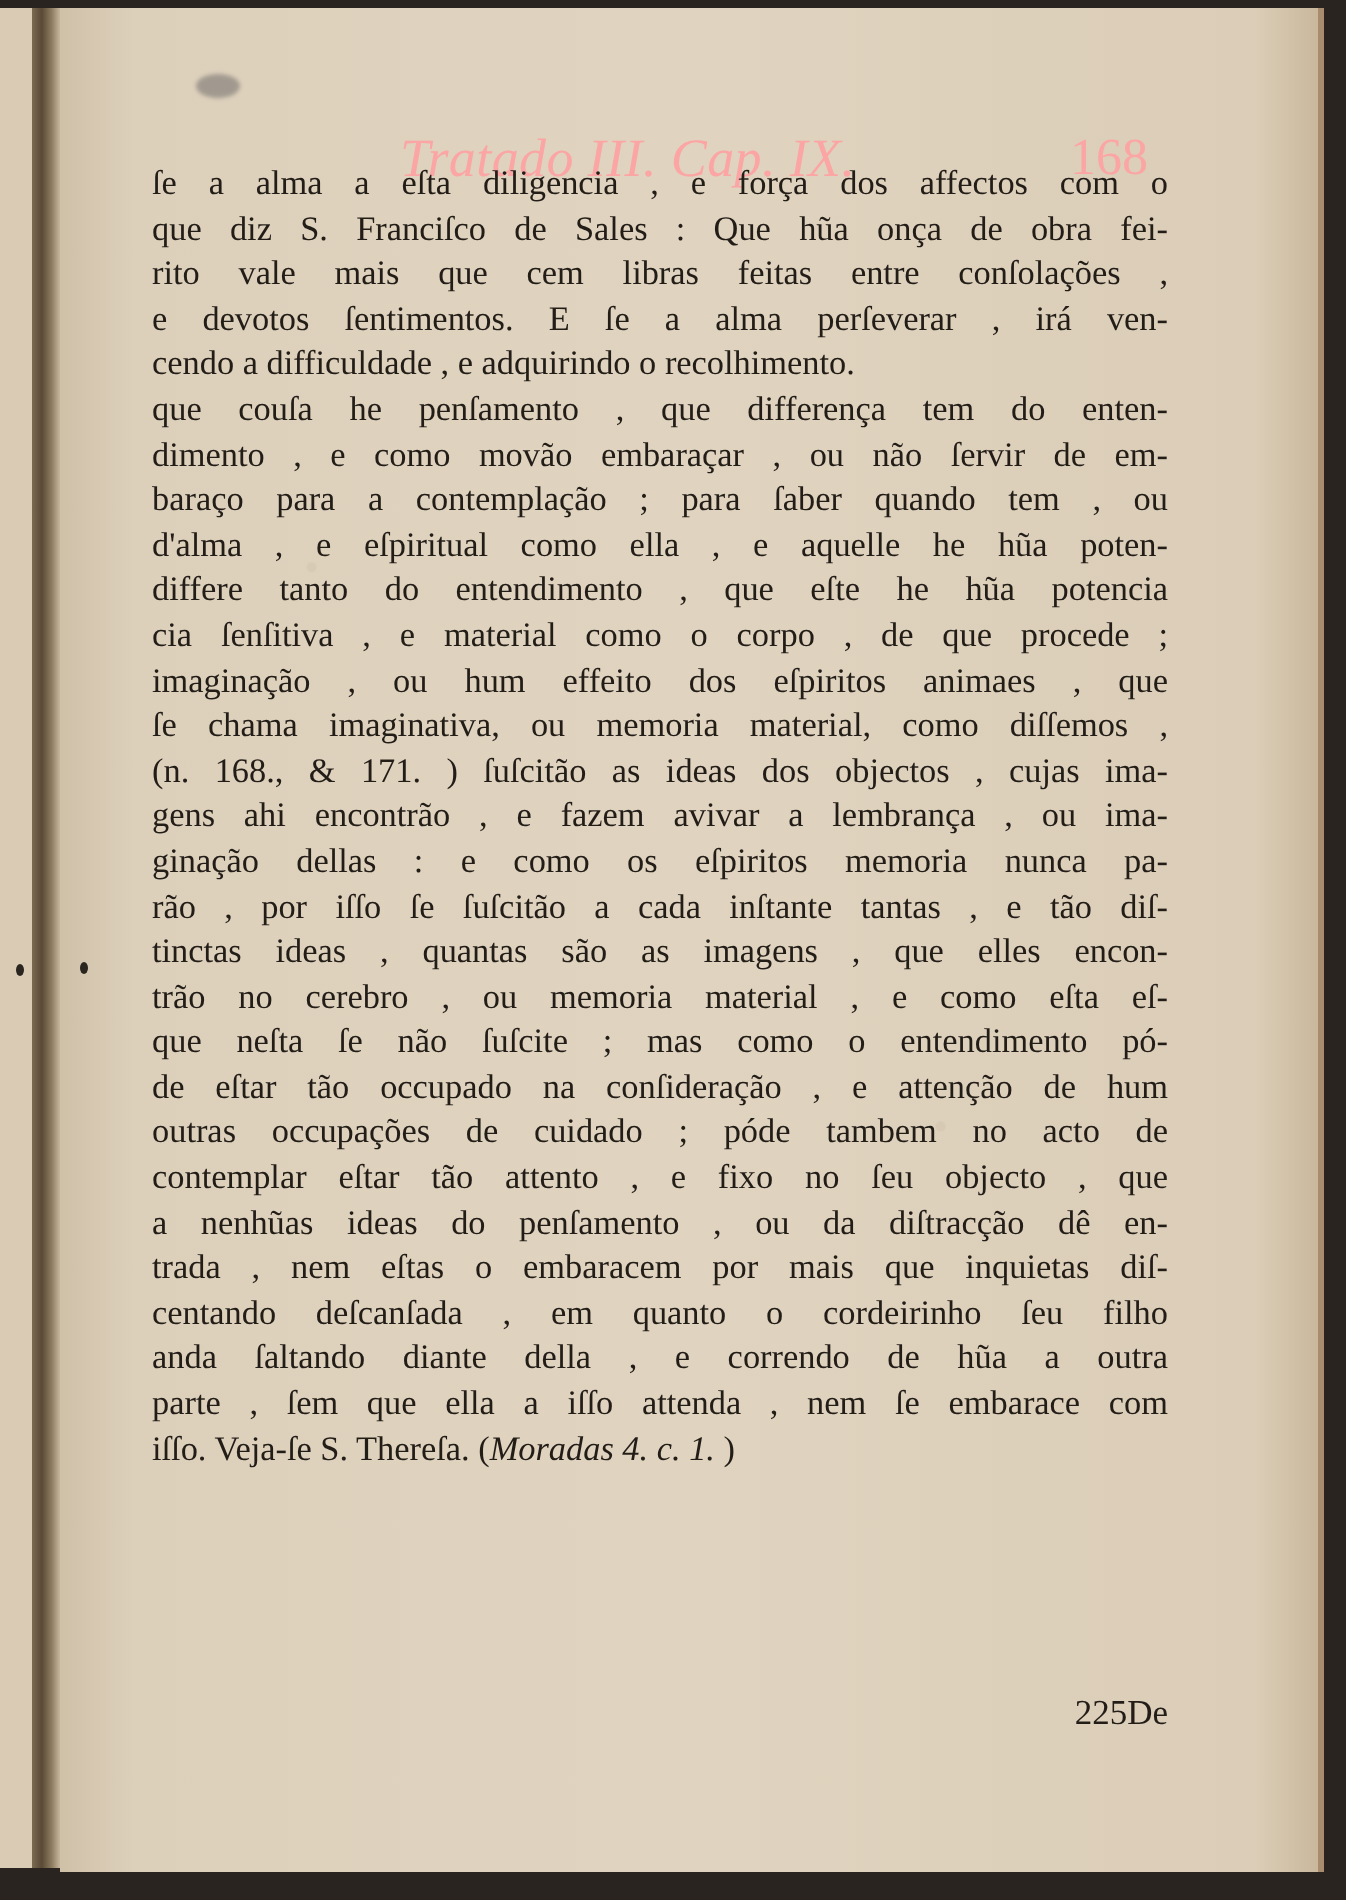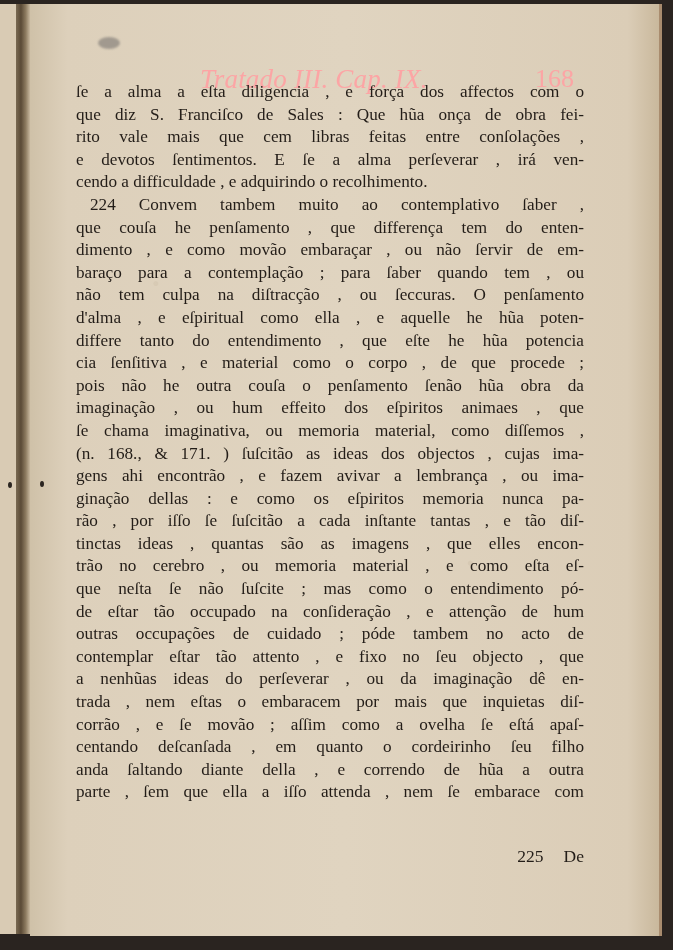--- a/index.html
+++ b/index.html
@@ -104,21 +104,21 @@
     }
     .catchword-row {
       position: absolute;
       left: 76px; top: 846px;
       width: 508px;
       text-align: right;
       font-size: 17.5px;
       color: #231d18;
     }
     .catchword-num {
-      margin-right: 20px;
+      margin-right: 0;
     }
   </style>
 </head>
 <body>
 
 <div class="frame">
   <div class="left-page-sliver"></div>
   <div class="gutter"></div>
 
   <div class="page"></div>
@@ -130,45 +130,42 @@
     <span class="running-head">Tratado III. Cap. IX.</span>
     <span class="folio">168</span>
   </div>
 
   <div class="body-text">
     <div class="line">ſe a alma a eſta diligencia , e força dos affectos com o</div>
     <div class="line">que diz S. Franciſco de Sales : Que hũa onça de obra fei-</div>
     <div class="line">rito vale mais que cem libras feitas entre conſolações ,</div>
     <div class="line">e devotos ſentimentos. E ſe a alma perſeverar , irá ven-</div>
     <div class="line last">cendo a difficuldade , e adquirindo o recolhimento.</div>
-    <div class="line indent">224 Convem tambem muito ao contemplativo ſaber ,</div>
     <div class="line">que couſa he penſamento , que differença tem do enten-</div>
     <div class="line">dimento , e como movão embaraçar , ou não ſervir de em-</div>
     <div class="line">baraço para a contemplação ; para ſaber quando tem , ou</div>
-    <div class="line">não tem culpa na diſtracção , ou ſeccuras. O penſamento</div>
     <div class="line">d'alma , e eſpiritual como ella , e aquelle he hũa poten-</div>
     <div class="line">differe tanto do entendimento , que eſte he hũa potencia</div>
     <div class="line">cia ſenſitiva , e material como o corpo , de que procede ;</div>
-    <div class="line">pois não he outra couſa o penſamento ſenão hũa obra da</div>
     <div class="line">imaginação , ou hum effeito dos eſpiritos animaes , que</div>
     <div class="line">ſe chama imaginativa, ou memoria material, como diſſemos ,</div>
     <div class="line">(n. 168., &amp; 171. ) ſuſcitão as ideas dos objectos , cujas ima-</div>
     <div class="line">gens ahi encontrão , e fazem avivar a lembrança , ou ima-</div>
     <div class="line">ginação dellas : e como os eſpiritos memoria nunca pa-</div>
     <div class="line">rão , por iſſo ſe ſuſcitão a cada inſtante tantas , e tão diſ-</div>
     <div class="line">tinctas ideas , quantas são as imagens , que elles encon-</div>
     <div class="line">trão no cerebro , ou memoria material , e como eſta eſ-</div>
     <div class="line">que neſta ſe não ſuſcite ; mas como o entendimento pó-</div>
     <div class="line">de eſtar tão occupado na conſideração , e attenção de hum</div>
     <div class="line">outras occupações de cuidado ; póde tambem no acto de</div>
     <div class="line">contemplar eſtar tão attento , e fixo no ſeu objecto , que</div>
-    <div class="line">a nenhũas ideas do perſeverar , ou da imaginação dê en-</div>
+    <div class="line">a nenhũas ideas do penſamento , ou da diſtracção dê en-</div>
     <div class="line">trada , nem eſtas o embaracem por mais que inquietas diſ-</div>
-    <div class="line">corrão , e ſe movão ; aſſim como a ovelha ſe eſtá apaſ-</div>
     <div class="line">centando deſcanſada , em quanto o cordeirinho ſeu filho</div>
     <div class="line">anda ſaltando diante della , e correndo de hũa a outra</div>
     <div class="line">parte , ſem que ella a iſſo attenda , nem ſe embarace com</div>
+    <div class="line last"><span>iſſo. Veja-ſe S. Thereſa. (</span><span class="it">Moradas 4. c. 1.</span><span> )</span></div>
   </div>
 
   <div class="catchword-row">
     <span class="catchword-num">225</span><span>De</span>
   </div>
 </div>
 
 </body></html>

